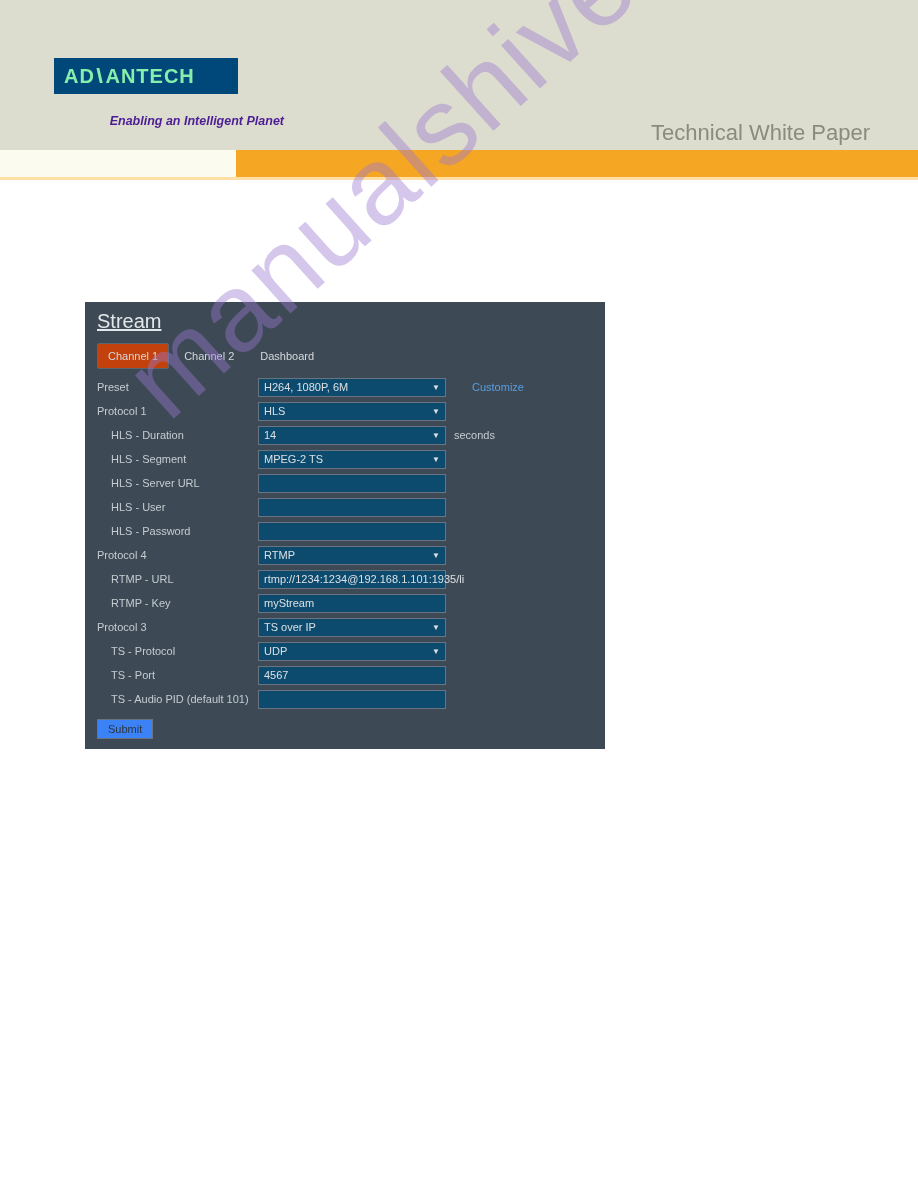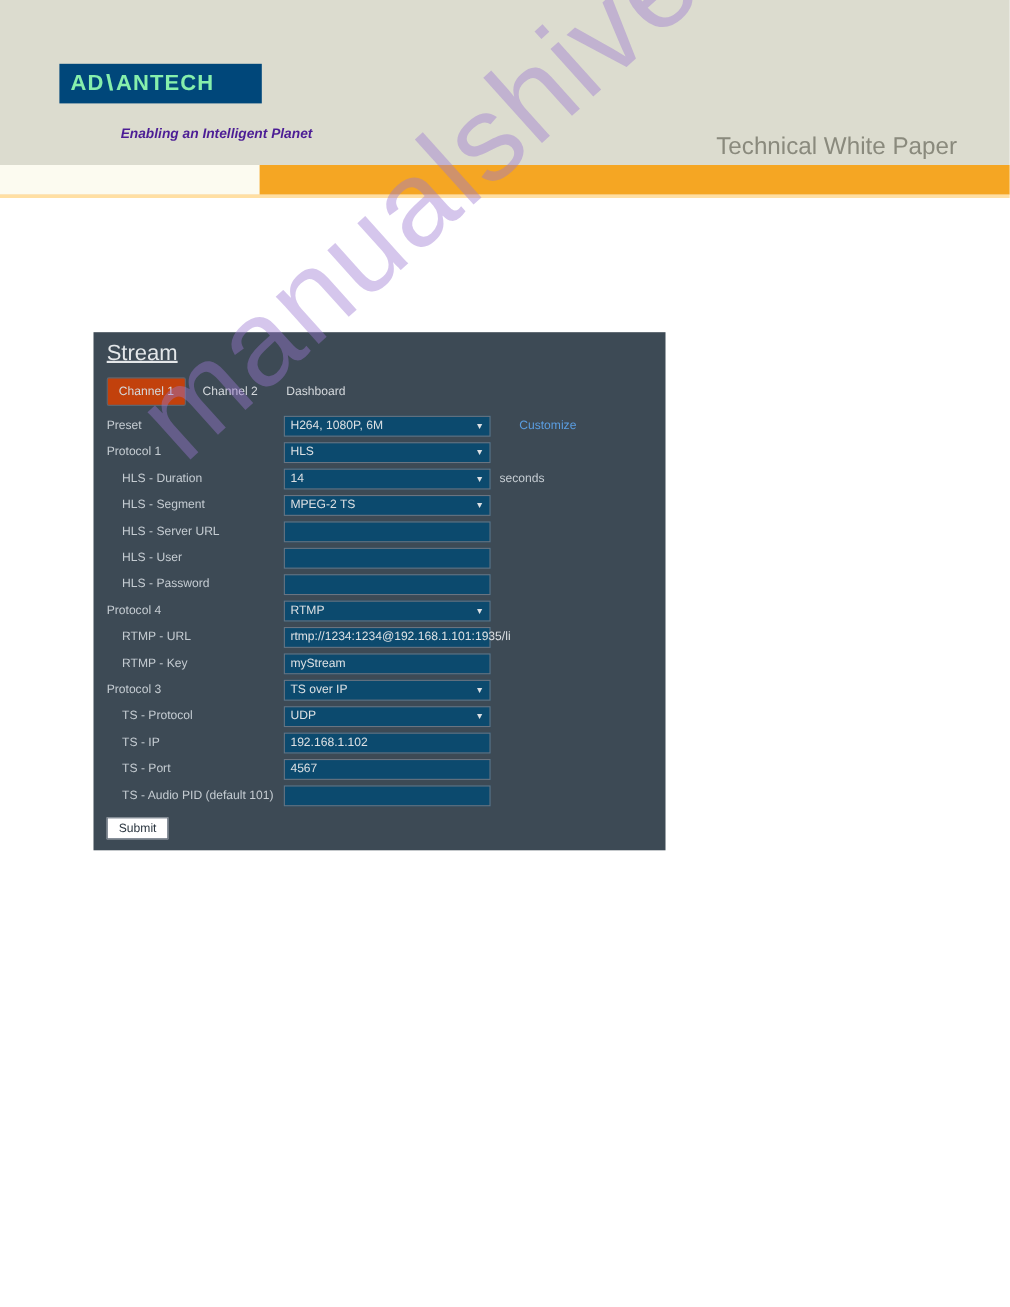--- a/index.html
+++ b/index.html
@@ -177,21 +177,21 @@
 .customize-link {
   color: #5a9de0;
   font-size: 11px;
   margin-left: 20px;
   cursor: pointer;
 }
 .submit-row {
   padding: 8px 12px 0 12px;
 }
 .submit-btn {
-  background: #ffffff;
+  background: #3b82f6;
   color: #2b3640;
   border: 1px solid #6a7480;
   font-size: 11px;
   padding: 3px 10px;
   cursor: pointer;
 }
 </style>
 </head>
 <body>
 
@@ -305,26 +305,20 @@
     </div>
 
     <div class="row">
       <div class="label indent">TS - Protocol</div>
       <div class="select">
         <span>UDP</span>
         <span class="caret">▼</span>
       </div>
     </div>
 
-    <div class="row">
-      <div class="label indent">TS - IP</div>
-      <div class="input">
-        <span>192.168.1.102</span>
-      </div>
-    </div>
 
     <div class="row">
       <div class="label indent">TS - Port</div>
       <div class="input">
         <span>4567</span>
       </div>
     </div>
 
 
     <div class="row">

